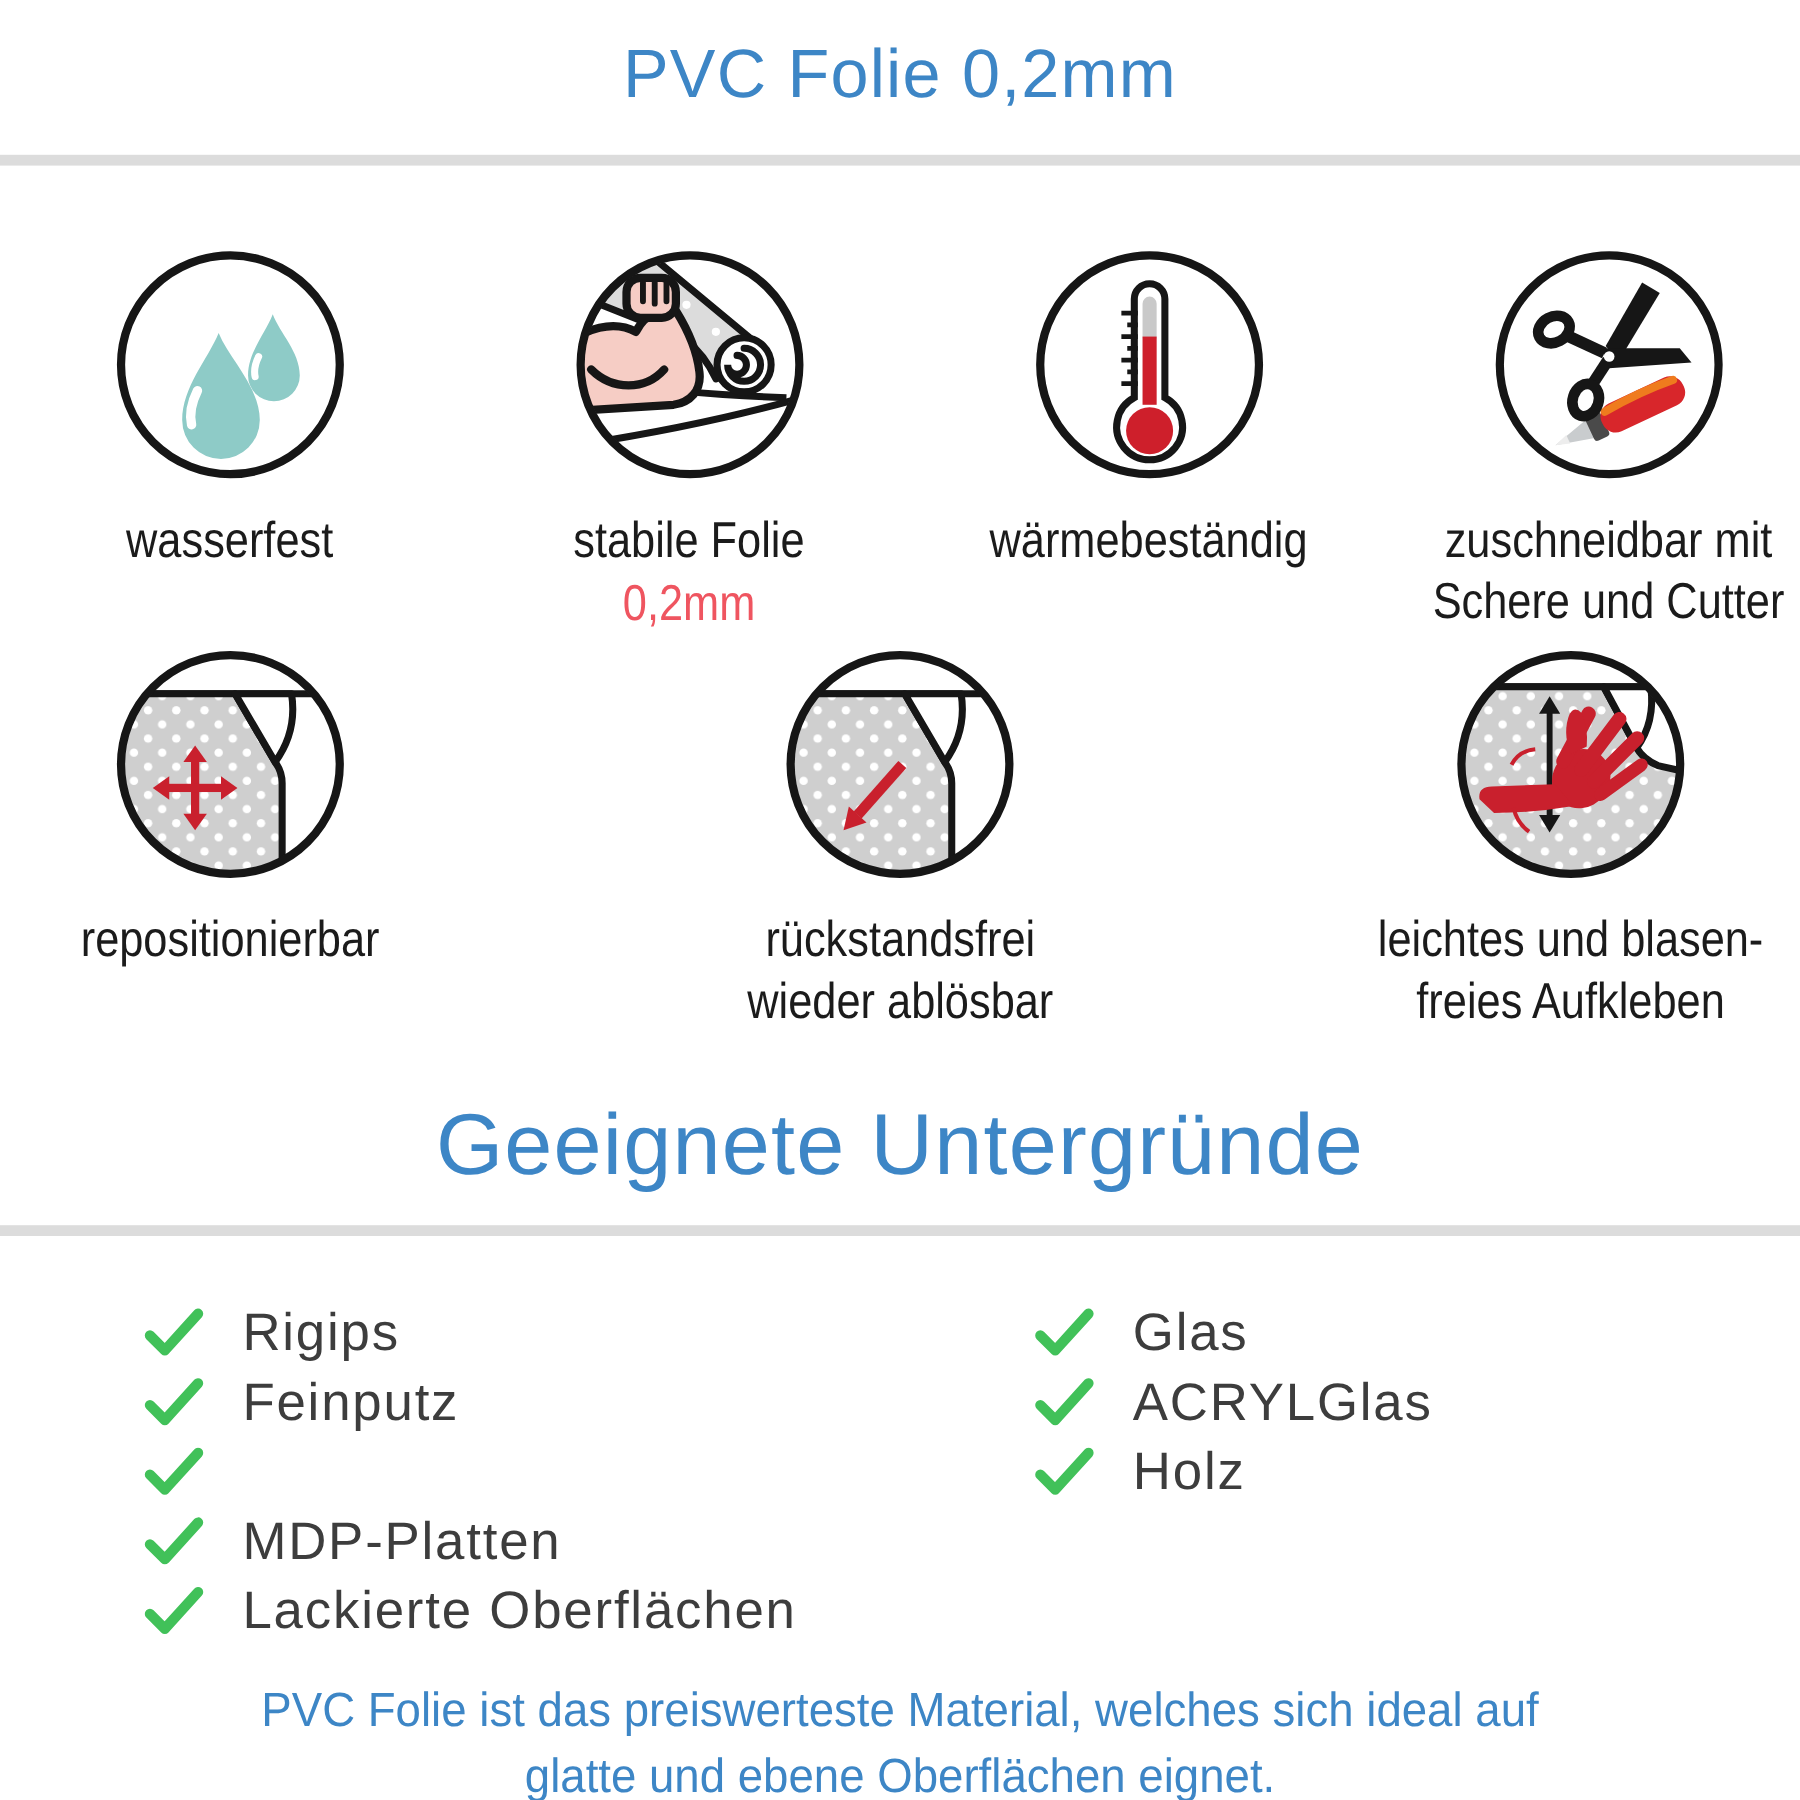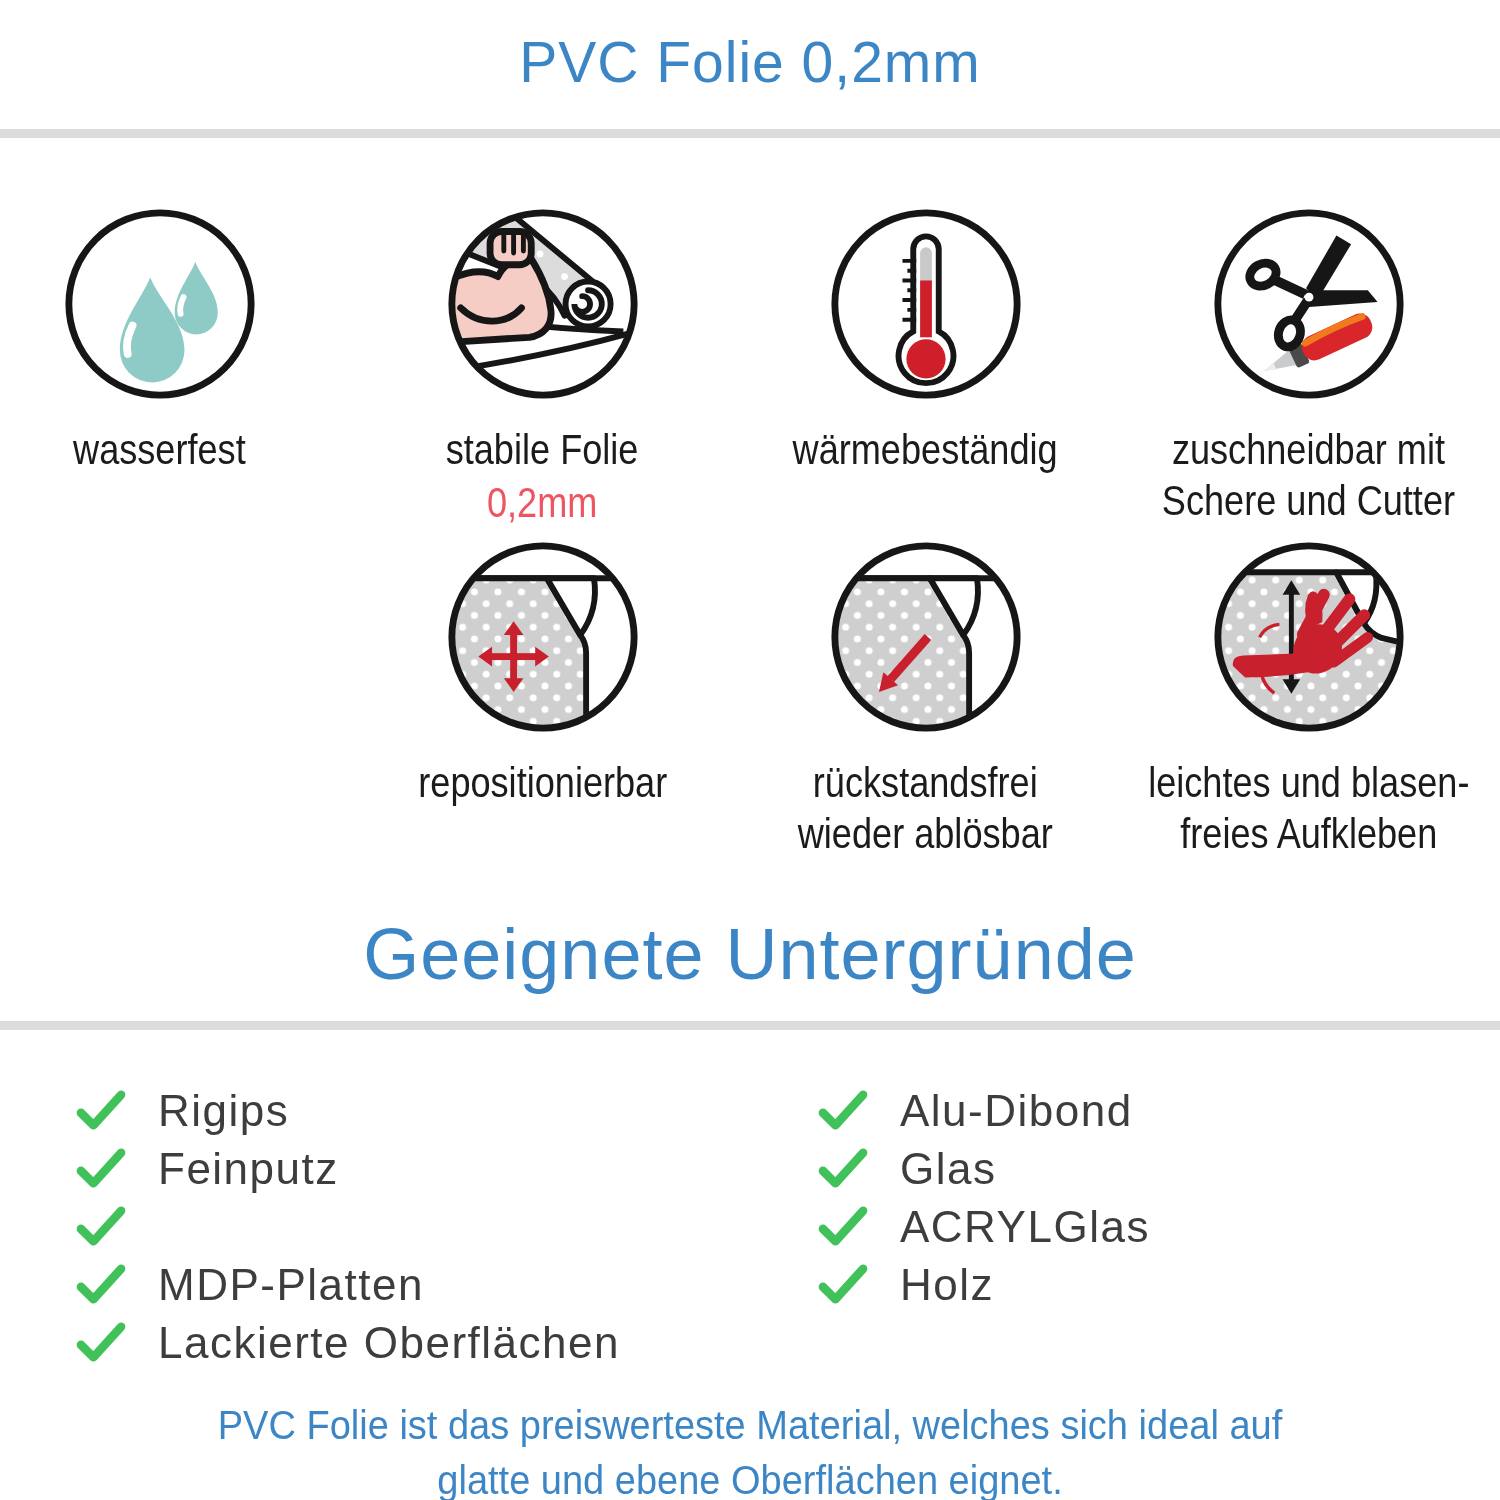--- a/index.html
+++ b/index.html
@@ -7,39 +7,39 @@
     position:relative;width:1500px;height:1500px;margin:0 auto;
     background:#fff;overflow:hidden;
     font-family:"Liberation Sans",sans-serif;color:#1b1b1b;
   }
   .main-title{
     padding-top:30px;text-align:center;font-size:57px;font-weight:400;
     color:#3d86c6;letter-spacing:1px;line-height:1.15;
   }
   .divider{height:9px;background:#dcdcdc;width:100%;}
   #divider1{margin-top:33px;}
-  .features-row{display:flex;justify-content:flex-end;margin-left:28px;}
+  .features-row{display:flex;justify-content:space-between;}
   .row1{margin-top:68px;}
   .row2{margin-top:12px;}
   .feature{flex:0 0 383px;width:383px;display:flex;flex-direction:column;align-items:center;}
   .icon-circle{width:196px;height:196px;display:block;}
   .feature-label{
     margin-top:22px;font-size:42px;line-height:1.22;color:#1b1b1b;
     text-align:center;transform:scaleX(.86);white-space:nowrap;
   }
   .feature-note{
     margin-top:4px;font-size:42px;color:#ef5560;text-align:center;
     transform:scaleX(.86);
   }
   .sub-title{
     margin-top:54px;text-align:center;font-size:72px;font-weight:400;
     color:#3d86c6;letter-spacing:1px;line-height:1.15;
   }
   #divider2{margin-top:25px;}
-  .substrates{display:flex;margin-top:52px;padding-left:76px;}
+  .substrates{display:flex;margin-top:52px;padding-left:120px;}
   .substrate-col.left{width:742px;flex:0 0 742px;}
   .substrate-col.right{flex:1;}
   .substrate-item{display:flex;align-items:center;height:58px;}
   .check-icon{width:50px;height:42px;flex:0 0 50px;display:block;}
   .substrate-label{margin-left:32px;font-size:44px;color:#3d3d3d;letter-spacing:1.5px;}
   .footer-note{
     margin-top:26px;text-align:center;font-size:40px;color:#3d86c6;
     line-height:1.38;transform:scaleX(.95);
   }
 </style>
@@ -271,26 +271,20 @@
             <path d="M4,24 L17,37 L46,5" fill="none" stroke="#41c159" stroke-width="9" stroke-linecap="round" stroke-linejoin="round"></path>
           </svg>
         <span class="substrate-label">Lackierte Oberflächen</span>
       </div>
     </div>
     <div class="substrate-col right">
       <div class="substrate-item">
         <svg class="check-icon" viewBox="0 0 50 44">
             <path d="M4,24 L17,37 L46,5" fill="none" stroke="#41c159" stroke-width="9" stroke-linecap="round" stroke-linejoin="round"></path>
           </svg>
-        <span class="substrate-label">Alu-Dibond</span>
-      </div>
-      <div class="substrate-item">
-        <svg class="check-icon" viewBox="0 0 50 44">
-            <path d="M4,24 L17,37 L46,5" fill="none" stroke="#41c159" stroke-width="9" stroke-linecap="round" stroke-linejoin="round"></path>
-          </svg>
         <span class="substrate-label">Glas</span>
       </div>
       <div class="substrate-item">
         <svg class="check-icon" viewBox="0 0 50 44">
             <path d="M4,24 L17,37 L46,5" fill="none" stroke="#41c159" stroke-width="9" stroke-linecap="round" stroke-linejoin="round"></path>
           </svg>
         <span class="substrate-label">ACRYLGlas</span>
       </div>
       <div class="substrate-item">
         <svg class="check-icon" viewBox="0 0 50 44">

